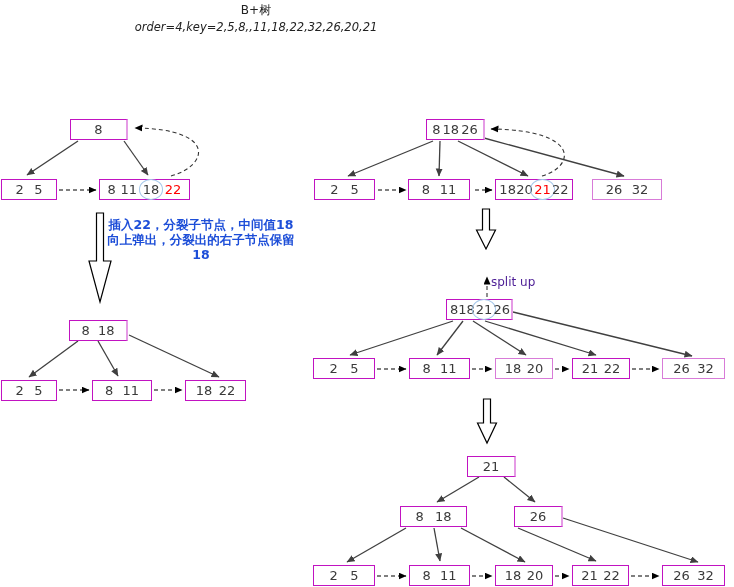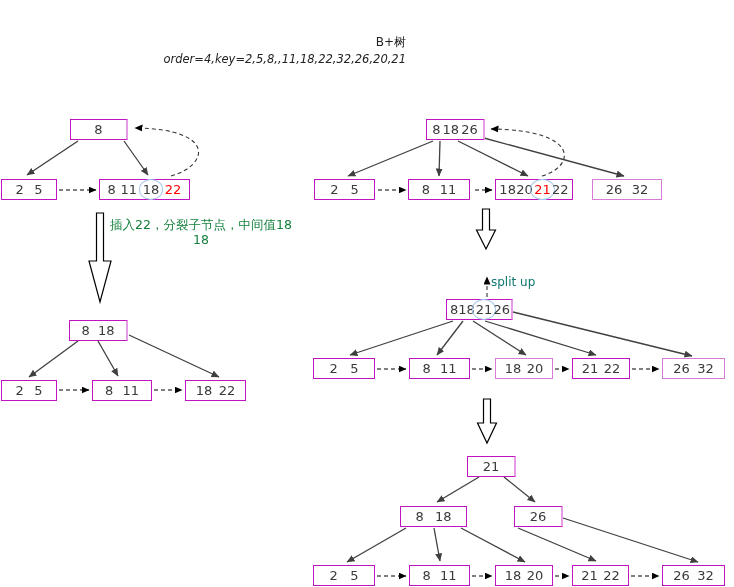--- a/index.html
+++ b/index.html
@@ -1,32 +1,32 @@
 <!DOCTYPE html>
 <html><head>
 <meta charset="utf-8">
 <style>
   html,body{margin:0;padding:0;background:#fff;}
   .canvas{position:relative;width:734px;height:587px;background:#ffffff;overflow:hidden;
           font-family:"DejaVu Sans","Liberation Sans",sans-serif;color:#333;}
   .wires{position:absolute;left:0;top:0;width:734px;height:587px;}
-  .titleblock{position:absolute;top:2px;left:106px;width:300px;text-align:right;margin-top:32px;}
+  .titleblock{position:absolute;top:2px;left:106px;width:300px;text-align:center;}
   .title{font-size:12px;color:#222;}
   .subtitle{font-size:11.5px;color:#222;margin-top:1px;white-space:nowrap;font-style:italic;}
   .node{position:absolute;height:21px;box-sizing:border-box;background:#fff;
         border:1.4px solid #C113C1;display:flex;align-items:center;
         justify-content:space-evenly;font-size:13px;color:#3a3a3a;padding:0 3px;}
   .node.pink{border-color:#D87BD8;}
   .node.hlr{border-right-color:#E59BE5;border-right-width:2.5px;}
   .key{display:inline-block;line-height:1;}
   .key.red{color:#FF0000;}
   .key.circle{border:1.4px solid #A6C8EA;border-radius:50%;padding:3px 3px;margin:0 -3px;}
   .annot{position:absolute;top:217px;left:103px;width:196px;text-align:center;
-         font-size:12.5px;line-height:15px;color:#15803d;}
-  .splitlabel{position:absolute;left:491px;top:275px;font-size:12px;color:#0f766e;}
+         font-size:12.5px;line-height:15px;color:#1d4ed8;font-weight:bold;}
+  .splitlabel{position:absolute;left:491px;top:275px;font-size:12px;color:#4c1d95;}
 </style>
 </head>
 <body>
 
 <div class="canvas">
 
   <svg class="wires" width="734" height="587" viewBox="0 0 734 587">
     <defs>
       <marker id="m1" markerWidth="10" markerHeight="9" refX="7.5" refY="3.5" orient="auto" markerUnits="userSpaceOnUse">
         <path d="M0,0 L8,3.5 L0,7 Z" fill="#3f3f3f"></path>
@@ -115,20 +115,21 @@
   </div>
   <div class="node" style="left:99px;top:179px;width:91px">
     <span class="key">8</span>
     <span class="key">11</span>
     <span class="key circle">18</span>
     <span class="key red">22</span>
   </div>
 
   <div class="annot">
     <div>插入22，分裂子节点，中间值18</div>
+    <div>向上弹出，分裂出的右子节点保留</div>
     <div>18</div>
   </div>
 
   <div class="node hlr" style="left:69px;top:320px;width:59px">
     <span class="key">8</span>
     <span class="key">18</span>
   </div>
   <div class="node" style="left:1px;top:380px;width:56px">
     <span class="key">2</span>
     <span class="key">5</span>

